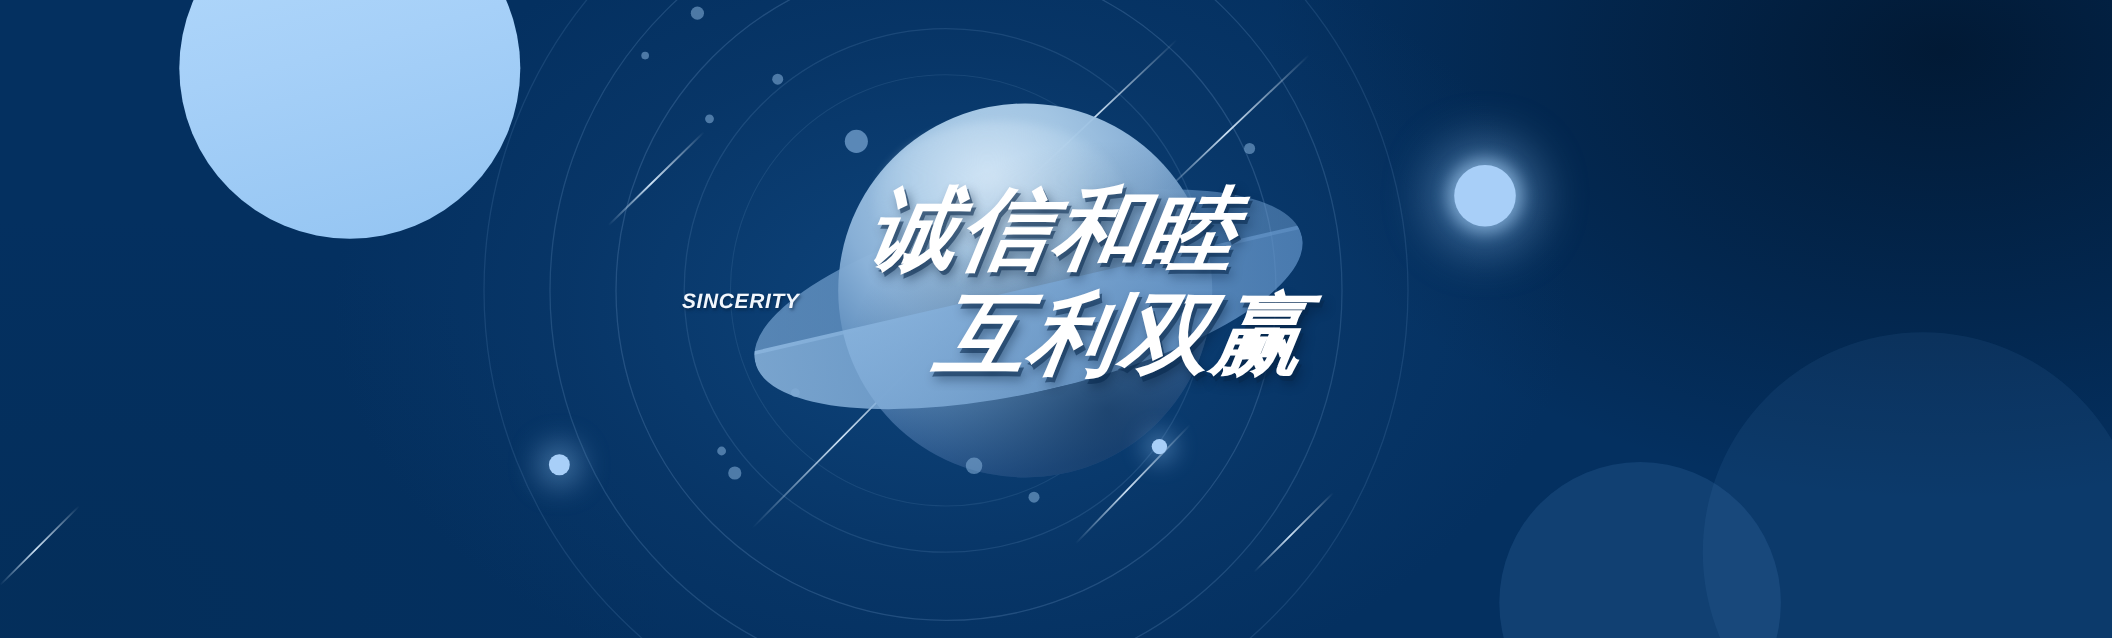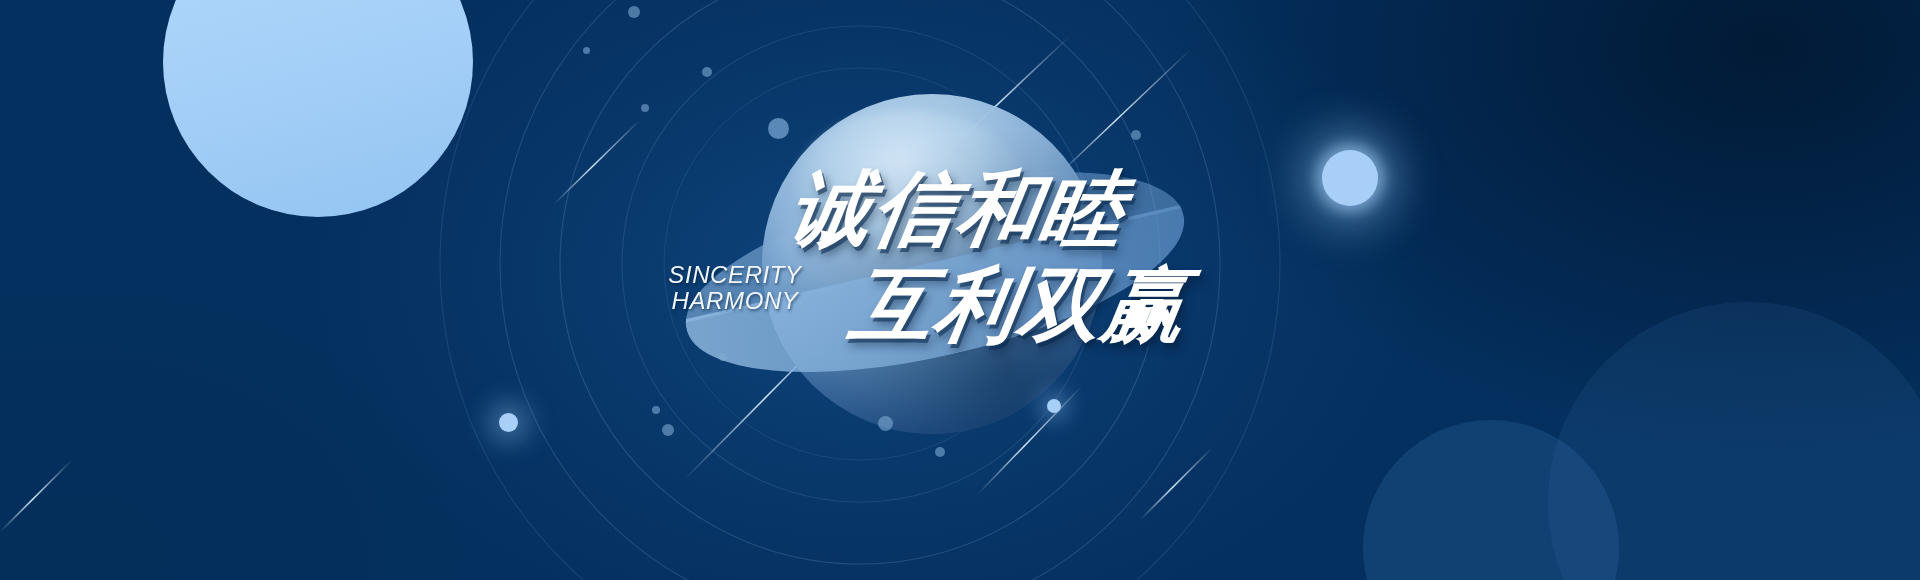--- a/index.html
+++ b/index.html
@@ -179,25 +179,25 @@
     top: 262px;
     font-size: 82px;
     line-height: 86px;
     transform: skewX(-9deg);
   }
   .subtitle {
     position: absolute;
     left: 620px;
     top: 262px;
     width: 230px;
-    text-align: center;
+    text-align: left;
     color: #f2f7fd;
-    font-weight: 400;
+    font-weight: 700;
     font-style: italic;
-    font-size: 24px;
+    font-size: 19px;
     line-height: 26px;
     letter-spacing: 0.6px;
     text-shadow: 1px 2px 3px rgba(4,26,54,0.6);
     font-family: "Liberation Sans", sans-serif;
   }
   .subtitle div { white-space: nowrap; }
 </style>
 </head>
 <body>
 
@@ -264,19 +264,18 @@
     <div class="dot" style="left:935px;top:447px;width:10px;height:10px;"></div>
   </div>
 
   <div class="glow g1"></div>
   <div class="glow g2"></div>
   <div class="glow g3"></div>
 
   <div class="text-block">
     <div class="subtitle">
       <div>SINCERITY</div>
-      <div>HARMONY</div>
     </div>
     <div class="headline headline-1">诚信和睦</div>
     <div class="headline headline-2">互利双赢</div>
   </div>
 
 </div>
 
 </body></html>

